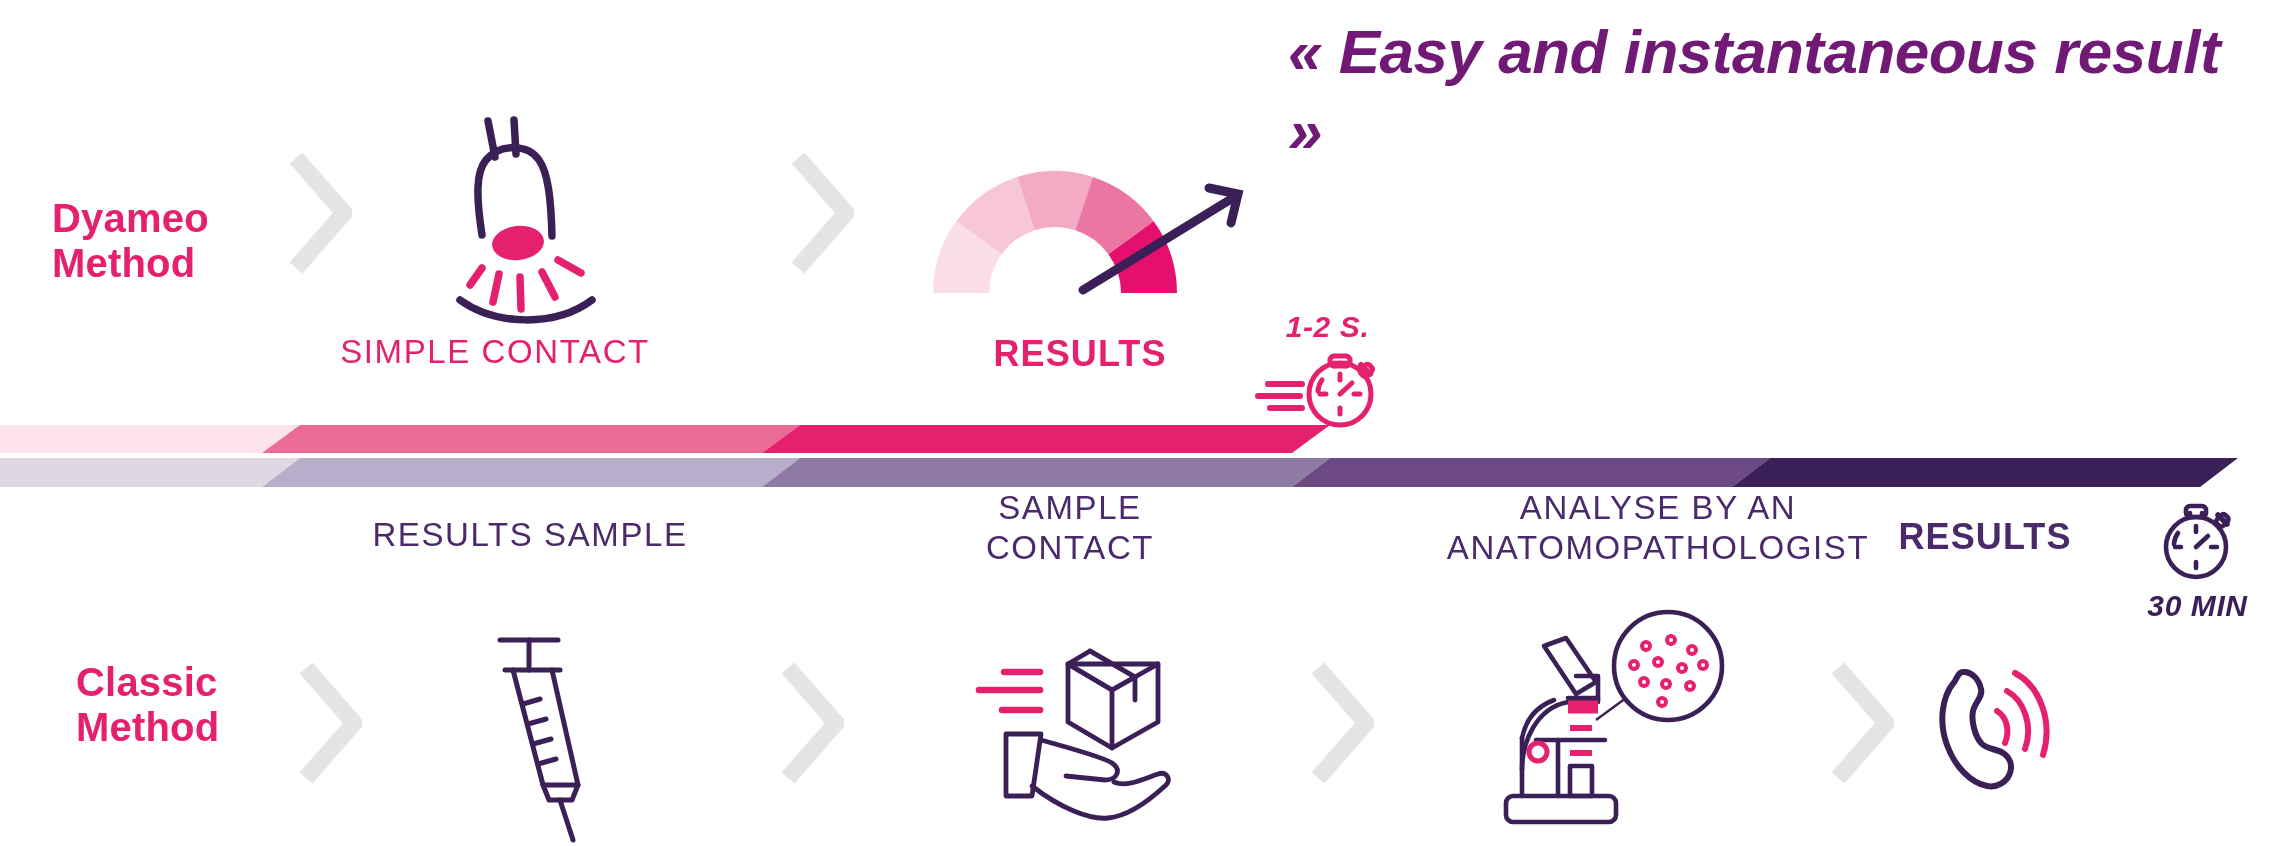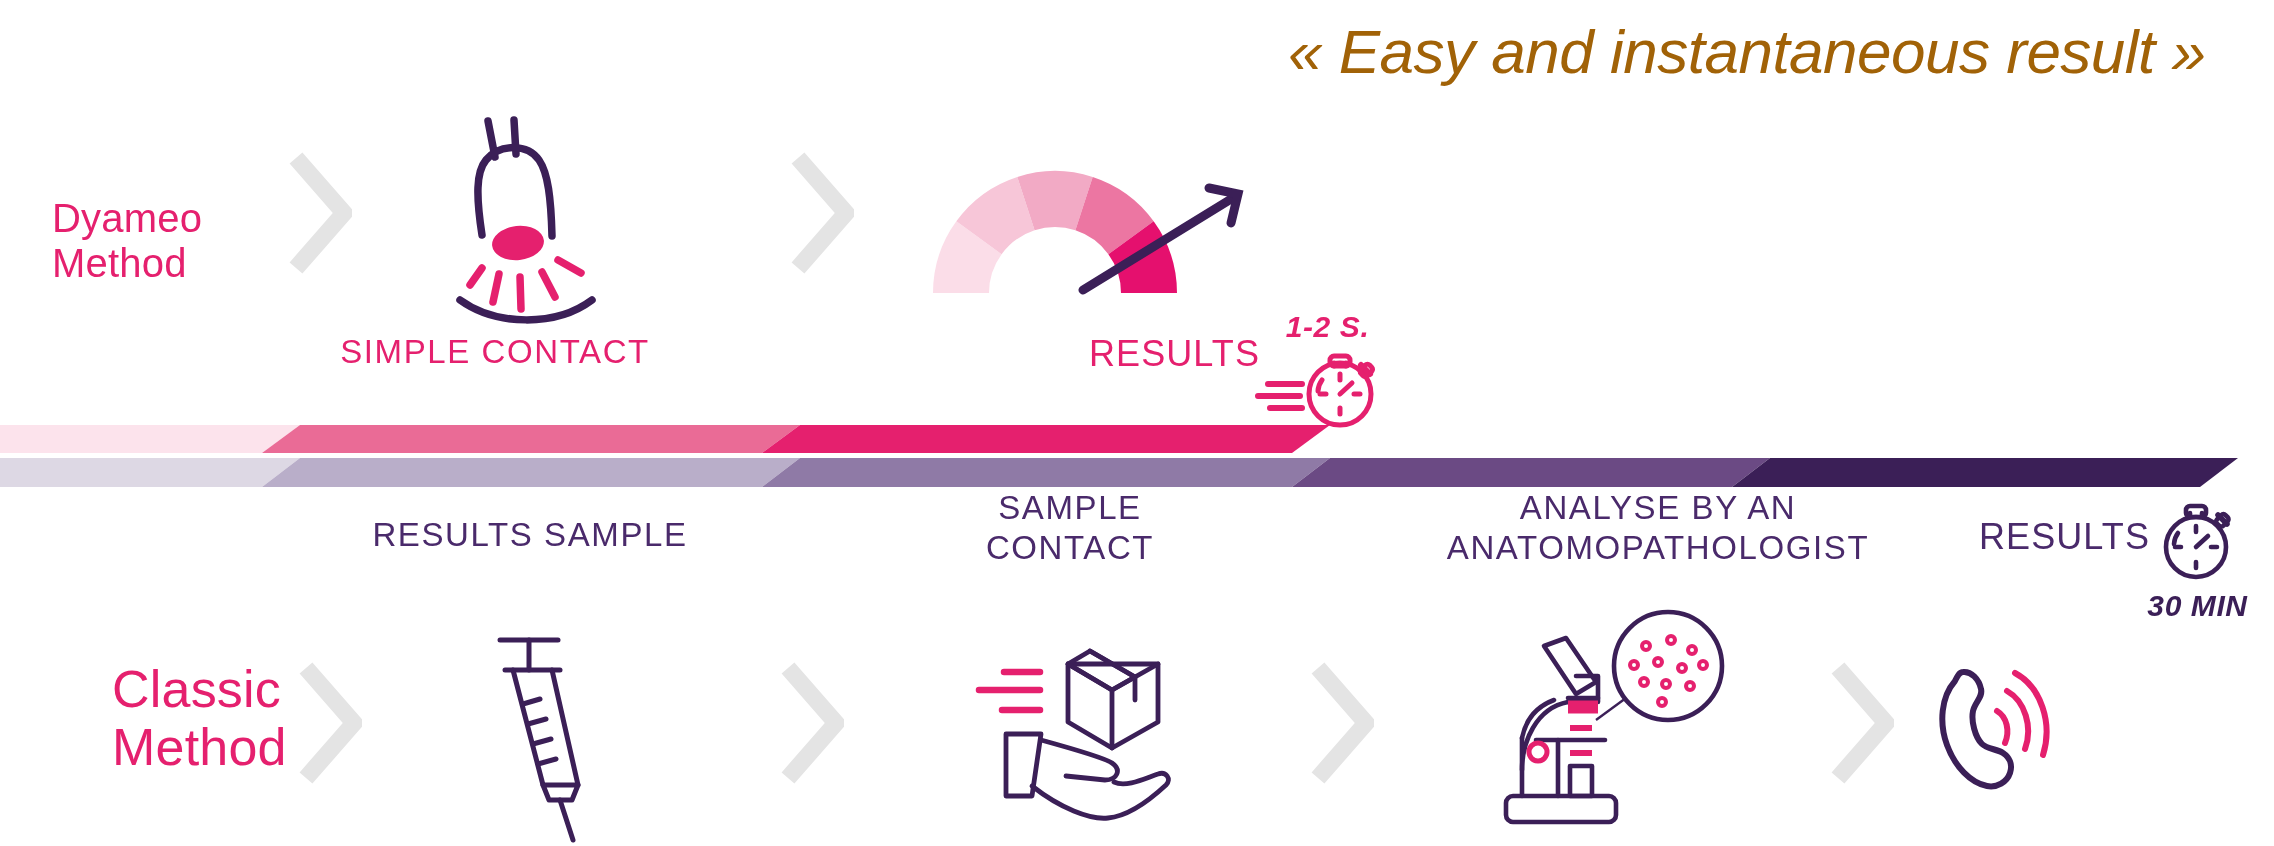--- a/index.html
+++ b/index.html
@@ -5,44 +5,44 @@
   html,body{margin:0;padding:0;background:#ffffff;}
   body{
     width:2274px;height:846px;overflow:hidden;position:relative;
     font-family:"Liberation Sans","DejaVu Sans",sans-serif;
     -webkit-font-smoothing:antialiased;
   }
   .stage{position:absolute;left:0;top:0;width:2274px;height:846px;}
 
   
   .row-label{
-    position:absolute;font-weight:400;line-height:1.12;letter-spacing:.2px;
+    position:absolute;font-weight:700;line-height:1.12;letter-spacing:.2px;
   }
   .row-label .ln{display:block;}
   #dyameo-label{left:52px;top:196px;width:230px;font-size:40px;color:#e5206e;}
-  #classic-label{left:76px;top:660px;width:230px;font-size:52px;color:#e5206e;margin-left:36px;}
+  #classic-label{left:76px;top:660px;width:230px;font-size:40px;color:#e5206e;}
 
   
   .chev{position:absolute;width:64px;height:126px;}
   .chev svg{display:block;width:100%;height:100%;}
 
   
   .cap{
     position:absolute;text-align:center;letter-spacing:1.6px;
     line-height:1.22;white-space:pre-line;
   }
   .cap.thin{font-weight:400;}
-  .cap.bold{font-weight:400;letter-spacing:1.1px;text-align:right;}
+  .cap.bold{font-weight:700;letter-spacing:1.1px;}
   .cap.pink{color:#e5206e;}
   .cap.purple{color:#4a2a6b;}
 
   
   #headline{
     position:absolute;left:1288px;top:12px;width:960px;
-    color:#a16207;font-style:italic;font-weight:400;
+    color:#701a75;font-style:italic;font-weight:700;
     font-size:62px;line-height:1.28;letter-spacing:-.5px;
   }
 
   
   #timeline{position:absolute;left:0px;top:425px;width:2274px;height:62px;}
   #timeline svg{display:block;}
 
   
   .icon{position:absolute;}
   .icon svg{display:block;overflow:visible;}

